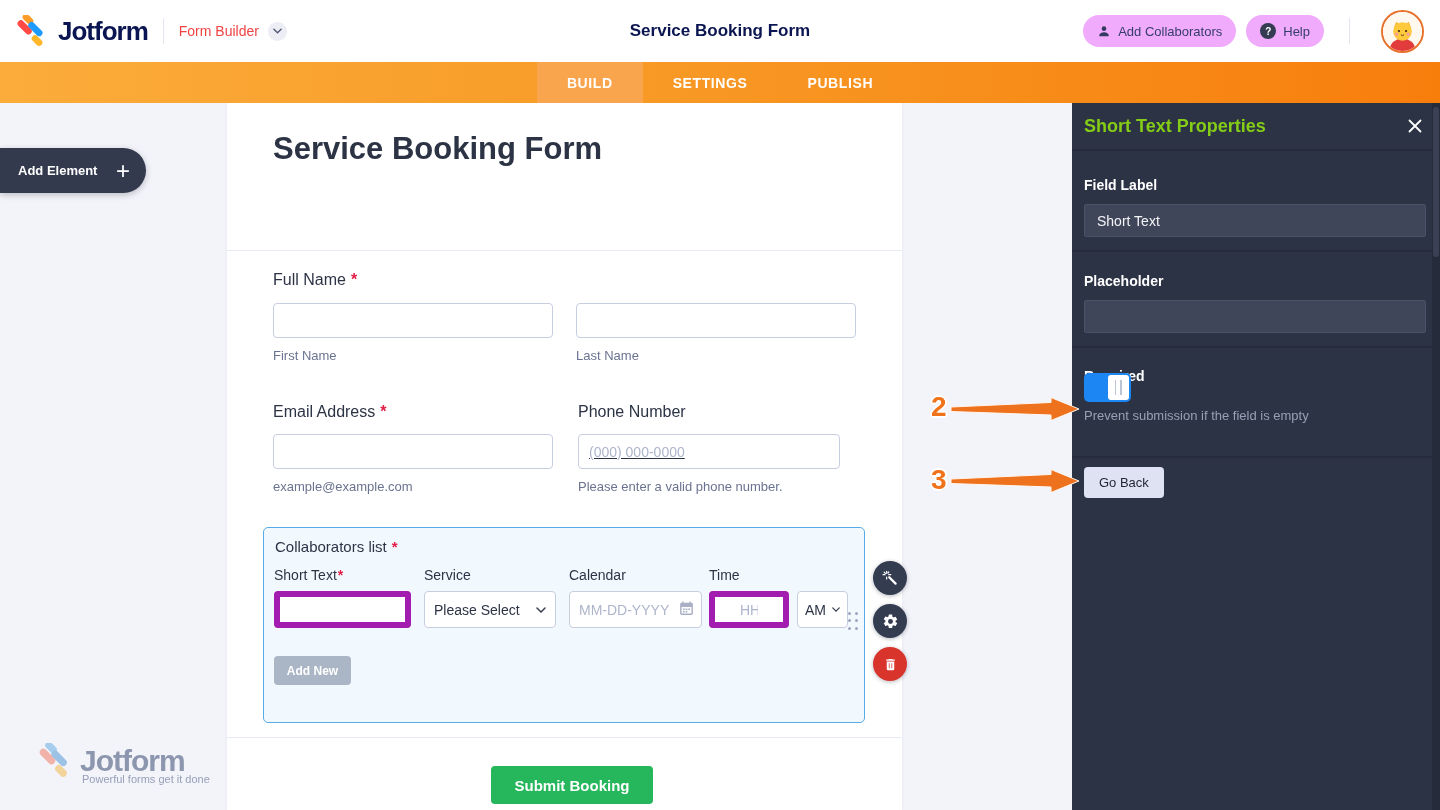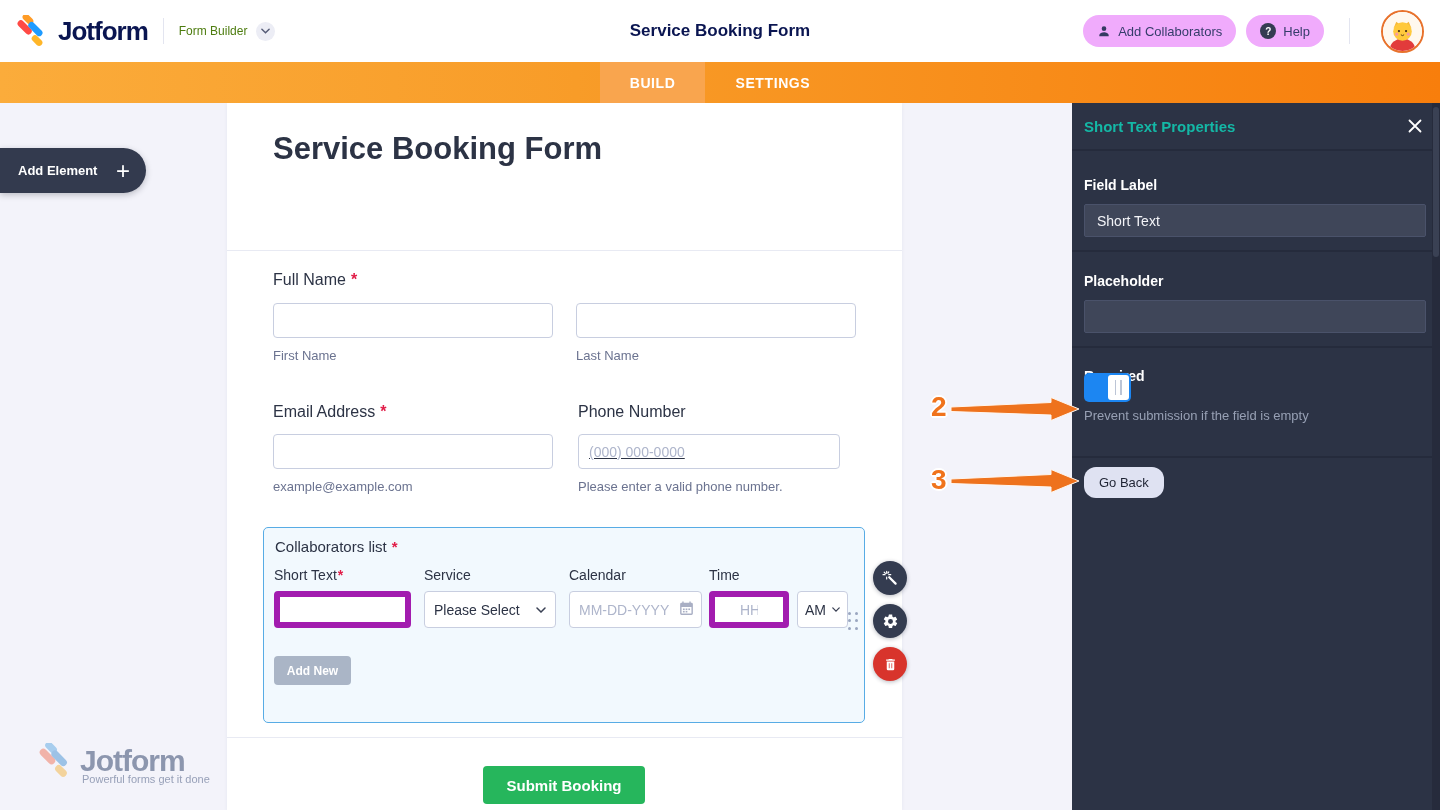--- a/index.html
+++ b/index.html
@@ -6,21 +6,21 @@
   html,body { width:1440px; height:810px; overflow:hidden; }
   body { font-family:"Liberation Sans", sans-serif; background:#F3F3FA; }
   .stage { position:relative; width:1440px; height:810px; overflow:hidden; }
 
   
   .topbar { position:absolute; left:0; top:0; width:1440px; height:62px; background:#FFFFFF; display:flex; align-items:center; padding:0 16px; z-index:30; }
   .topbar-left { display:flex; align-items:center; }
   .logo { display:flex; align-items:center; gap:9px; cursor:pointer; }
   .logo-text { font-size:26px; font-weight:800; color:#0A1551; letter-spacing:-1px; }
   .vdiv { width:1px; height:26px; background:#E3E5F0; margin:0 15px; }
-  .app-switcher { display:flex; align-items:center; gap:9px; font-size:12px; color:#4d7c0f; cursor:pointer; }
+  .app-switcher { display:flex; align-items:center; gap:9px; font-size:14px; color:#ef4444; cursor:pointer; }
   .chev-circle { width:19px; height:19px; border-radius:50%; background:#ECEDF5; display:flex; align-items:center; justify-content:center; }
   .topbar-title { position:absolute; left:0; right:0; text-align:center; font-size:17px; font-weight:700; color:#0A1551; pointer-events:none; }
   .topbar-right { margin-left:auto; display:flex; align-items:center; gap:10px; z-index:2; }
   .pill-btn { display:flex; align-items:center; gap:7px; background:#f0abfc; border:none; border-radius:16px; height:32px; padding:0 14px; font-size:13px; color:#343C6A; font-family:inherit; cursor:pointer; }
   .q-circle { width:16px; height:16px; border-radius:50%; background:#343B52; color:#fff; font-size:10px; font-weight:700; display:flex; align-items:center; justify-content:center; }
   .avatar { width:43px; height:43px; border-radius:50%; border:2px solid #E8722C; background:#fff; overflow:hidden; cursor:pointer; margin-left:6px; }
 
   
   .buildbar { position:absolute; left:0; top:62px; width:1440px; height:41px; background:linear-gradient(90deg,#FBAC3B 0%,#F89C28 40%,#F87E0C 100%); display:flex; justify-content:center; z-index:25; }
   .tabs { display:flex; height:100%; }
@@ -54,45 +54,45 @@
   .selbox { position:absolute; top:63px; height:37px; border:1px solid #C8CEE0; border-radius:4px; background:#fff; display:flex; align-items:center; justify-content:space-between; padding:0 9px; font-size:14px; color:#2C3345; cursor:pointer; }
   .cal-wrap { position:absolute; top:63px; height:37px; }
   .cal-wrap input { width:100%; height:100%; border:1px solid #C8CEE0; border-radius:4px; font-family:inherit; font-size:14px; padding:0 30px 0 9px; outline:none; }
   .cal-wrap input::placeholder { color:#AEB5CB; }
   .cal-icon { position:absolute; right:7px; top:9px; }
   .drag-dots { position:absolute; left:584px; top:84px; width:12px; height:20px; display:grid; grid-template-columns:repeat(2,1fr); grid-template-rows:repeat(3,1fr); gap:2px; cursor:grab; }
   .drag-dots i { width:3px; height:3px; border-radius:50%; background:#9AA6C0; }
   .addnew-btn { position:absolute; left:10px; top:128px; width:77px; height:29px; background:#AAB5C6; color:#fff; font-size:12px; font-weight:700; border:none; border-radius:4px; font-family:inherit; cursor:pointer; }
 
   .card-foot { position:absolute; left:0; top:634px; width:100%; height:73px; border-top:1px solid #E8EAF3; }
-  .submit-btn { position:absolute; left:256px; top:28px; width:162px; height:38px; background:#26B65C; color:#fff; border:none; border-radius:4px; font-size:15px; font-weight:700; font-family:inherit; cursor:pointer; }
+  .submit-btn { position:absolute; left:264px; top:28px; width:162px; height:38px; background:#26B65C; color:#fff; border:none; border-radius:4px; font-size:15px; font-weight:700; font-family:inherit; cursor:pointer; }
 
   
   .fab { position:absolute; left:873px; width:34px; height:34px; border-radius:50%; border:none; display:flex; align-items:center; justify-content:center; cursor:pointer; z-index:8; box-shadow:0 1px 4px rgba(20,25,45,.3); }
   .fab.dark { background:#343C50; }
   .fab.red { background:#D8342C; }
 
   
   .watermark { position:absolute; left:38px; top:640px; width:180px; }
   .wm-row { display:flex; align-items:center; gap:6px; }
   .wm-text { font-size:30px; font-weight:800; color:#8C96AE; letter-spacing:-1px; }
   .wm-tag { font-size:11px; color:#97A0B8; margin:-6px 0 0 44px; }
 
   
   .props { position:absolute; right:0; top:0; width:368px; height:707px; background:#2C3345; color:#fff; z-index:10; }
   .props-head { position:absolute; left:0; top:0; width:100%; height:48px; display:flex; align-items:center; justify-content:space-between; padding:0 14px 0 12px; border-bottom:2px solid #252B3C; }
-  .props-title { font-size:15px; font-weight:700; color:#14b8a6; }
+  .props-title { font-size:18px; font-weight:700; color:#84cc16; }
   .close-x { background:none; border:none; cursor:pointer; padding:4px; display:flex; }
   .psec { position:absolute; left:0; width:100%; border-bottom:2px solid #252B3C; }
   .plabel { position:absolute; left:12px; font-size:14px; font-weight:700; color:#FFFFFF; }
   .pinput { position:absolute; left:12px; width:342px; height:33px; background:#3F4659; border:1px solid #4A526A; border-radius:2px; color:#F3F4F8; font-size:14px; font-family:inherit; padding:0 12px; outline:none; }
   .toggle { position:absolute; left:12px; top:25px; width:47px; height:29px; background:#1C86F2; border-radius:5px; cursor:pointer; }
   .knob { position:absolute; right:2px; top:2px; width:21px; height:25px; background:#FFFFFF; border-radius:3px; background-image:repeating-linear-gradient(90deg, transparent 0 4px, #BCC5D6 4px 5.5px); background-size:70% 60%; background-position:center; background-repeat:no-repeat; }
   .phint { position:absolute; left:12px; top:60px; font-size:13px; color:#97A0B4; }
-  .goback-btn { position:absolute; left:12px; top:9px; background:#DFE2F2; color:#1E2333; border:none; border-radius:12px; font-size:13px; font-family:inherit; padding:8px 15px; cursor:pointer; }
+  .goback-btn { position:absolute; left:12px; top:9px; background:#DFE2F2; color:#1E2333; border:none; border-radius:4px; font-size:13px; font-family:inherit; padding:8px 15px; cursor:pointer; }
   .scroll-track { position:absolute; right:0; top:0; width:8px; height:707px; background:#262B3C; }
   .scroll-thumb { position:absolute; right:1px; top:4px; width:6px; height:150px; border-radius:3px; background:#3A4154; }
 
   
   .anno-num { position:absolute; font-size:28px; font-weight:800; color:#F0731C; z-index:40;
     text-shadow:-2px 0 0 #fff,2px 0 0 #fff,0 -2px 0 #fff,0 2px 0 #fff,-1px -1px 0 #fff,1px -1px 0 #fff,-1px 1px 0 #fff,1px 1px 0 #fff; }
   .anno-arrow { position:absolute; z-index:40; }
 </style>
 </head>
 <body>
@@ -149,20 +149,21 @@
           <path d="M20.5 26q1.5 1.6 3 0" fill="none" stroke="#4A3218" stroke-width="1" stroke-linecap="round"></path>
         </svg>
       </div>
     </div>
   </header>
 
   <nav class="buildbar">
     <div class="tabs">
       <div class="tab active">BUILD</div>
       <div class="tab">SETTINGS</div>
+      <div class="tab">PUBLISH</div>
     </div>
   </nav>
 
   <div class="workspace">
 
     <button class="add-element">
       <span>Add Element</span>
       <span class="add-plus">+</span>
     </button>
 

